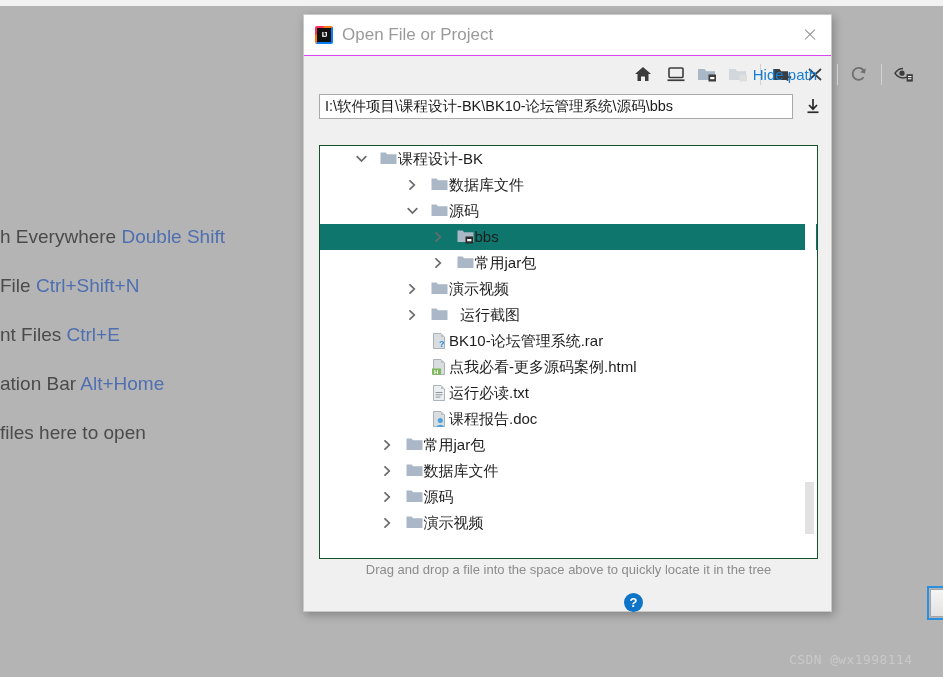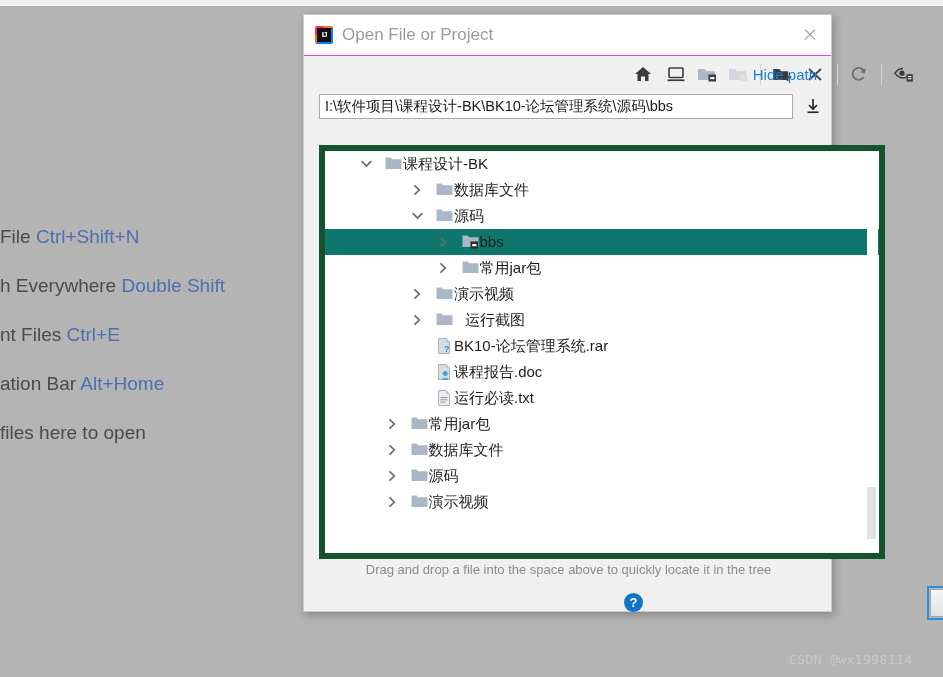--- a/index.html
+++ b/index.html
@@ -41,22 +41,22 @@
   .tb.disabled{opacity:.42;cursor:default;}
   .tbsep{position:absolute;top:8px;width:1px;height:21px;background:#d2d2d2;}
   #hide-path{position:absolute;right:14px;top:10px;font-size:15px;color:#1a7fd4;cursor:pointer;white-space:nowrap;}
 
   #pathrow{height:30px;position:relative;}
   #path-field{position:absolute;left:15px;top:0;width:474px;height:25px;background:#fff;
               border:1px solid #a9a9a9;box-sizing:border-box;}
   #path-text{position:absolute;left:5px;top:0;line-height:23px;font-size:14.5px;color:#1a1a1a;white-space:nowrap;}
   #path-dl{position:absolute;left:499px;top:2px;width:20px;height:20px;cursor:pointer;}
 
-  #tree-wrap{position:absolute;left:15px;top:130px;width:566px;height:414px;
-             background:#fff;border:6px solid #14532d;box-sizing:border-box;overflow:hidden;}
+  #tree-wrap{position:absolute;left:15px;top:130px;width:499px;height:414px;
+             background:#fff;border:1px solid #14532d;box-sizing:border-box;overflow:hidden;}
   .row{position:relative;height:26px;line-height:26px;white-space:nowrap;}
   .row.sel{background:#0f766e;}
   .twisty{position:absolute;width:11px;height:26px;cursor:pointer;}
   .twisty svg{position:absolute;left:0;top:8px;}
   .ico{position:absolute;width:17px;height:26px;}
   .ico svg{position:absolute;left:0;top:5px;}
   .lbl{position:absolute;font-size:15px;color:#1d1d1d;}
   #vscroll-track{position:absolute;right:1px;top:1px;width:11px;bottom:1px;background:#fff;}
   #vscroll-thumb{position:absolute;right:2px;top:335px;width:9px;height:52px;background:#e2e2e2;cursor:pointer;}
 
@@ -68,22 +68,22 @@
   .dbtn{position:absolute;top:574px;height:28px;background:linear-gradient(#f5f5f5,#e2e2e2);
         border:1px solid #a6a6a6;font-size:15px;color:#1d1d1d;cursor:pointer;
         font-family:"Liberation Sans","DejaVu Sans",sans-serif;box-sizing:border-box;}
   #ok-btn{left:626px;width:92px;outline:2px solid #2b8fe0;outline-offset:1px;}
 </style>
 </head>
 <body>
 
 <div id="ide-top-strip"></div>
 <div id="ide-tips">
+    <div class="tip-row"><span>h Everywhere </span><span class="tip-key">Double Shift</span></div>
     <div class="tip-row"><span> File </span><span class="tip-key">Ctrl+Shift+N</span></div>
-    <div class="tip-row"><span>h Everywhere </span><span class="tip-key">Double Shift</span></div>
     <div class="tip-row"><span>nt Files </span><span class="tip-key">Ctrl+E</span></div>
     <div class="tip-row"><span>ation Bar </span><span class="tip-key">Alt+Home</span></div>
     <div class="tip-row"><span> files here to open</span></div>
   </div>
 <div id="watermark">CSDN @wx1998114</div>
 
 <div id="dialog">
 
   <div id="titlebar">
     <div id="ij-logo">
@@ -266,39 +266,50 @@
               <text x="8" y="14" font-size="9" font-weight="bold" fill="#2b8fe0" font-family="sans-serif">?</text>
             </svg>
           </span>
           <span class="lbl" style="left: 129px;">BK10-论坛管理系统.rar</span>
         </div>
         <div class="row">
           <span class="ico" style="left: 111px;">
             <svg width="17" height="16" viewBox="0 0 17 16">
               <path d="M2.5 0.5 H10 L13.5 4 V15.5 H2.5 Z" fill="#d9dde0" stroke="#9aa2a8" stroke-width=".8"></path>
               <path d="M10 0.5 V4 H13.5" fill="#bcc3c8"></path>
-              <circle cx="9.3" cy="9.6" r="2.5" fill="#4aa3e0"></circle>
-              <path d="M5.6 16 A3.9 3.2 0 0 1 13 16 Z" fill="#4aa3e0"></path>
-            </svg>
-          </span>
-          <span class="lbl" style="left: 129px;">课程报告.doc</span>
+              <rect x="1" y="9.5" width="9" height="6.2" fill="#7fb85a"></rect>
+              <text x="3" y="14.8" font-size="6" font-weight="bold" fill="#fff" font-family="sans-serif">H</text>
+            </svg>
+          </span>
+          <span class="lbl" style="left: 129px;">点我必看-更多源码案例.html</span>
         </div>
         <div class="row">
           <span class="ico" style="left: 111px;">
             <svg width="17" height="16" viewBox="0 0 17 16">
               <path d="M2.5 0.5 H10 L13.5 4 V15.5 H2.5 Z" fill="#eceff1" stroke="#9aa2a8" stroke-width=".8"></path>
               <path d="M10 0.5 V4 H13.5" fill="#bcc3c8"></path>
               <rect x="4.5" y="7" width="7" height="1" fill="#8d969c"></rect>
               <rect x="4.5" y="9.3" width="7" height="1" fill="#8d969c"></rect>
               <rect x="4.5" y="11.6" width="5" height="1" fill="#8d969c"></rect>
             </svg>
           </span>
           <span class="lbl" style="left: 129px;">运行必读.txt</span>
         </div>
         <div class="row">
+          <span class="ico" style="left: 111px;">
+            <svg width="17" height="16" viewBox="0 0 17 16">
+              <path d="M2.5 0.5 H10 L13.5 4 V15.5 H2.5 Z" fill="#d9dde0" stroke="#9aa2a8" stroke-width=".8"></path>
+              <path d="M10 0.5 V4 H13.5" fill="#bcc3c8"></path>
+              <circle cx="9.3" cy="9.6" r="2.5" fill="#4aa3e0"></circle>
+              <path d="M5.6 16 A3.9 3.2 0 0 1 13 16 Z" fill="#4aa3e0"></path>
+            </svg>
+          </span>
+          <span class="lbl" style="left: 129px;">课程报告.doc</span>
+        </div>
+        <div class="row">
           <span class="twisty" style="left: 61.5px;">
             <svg width="11" height="10" viewBox="0 0 11 10">
               <path d="M3 0.8 L7.3 5 L3 9.2" stroke="#6a6a6a" stroke-width="1.7" fill="none" stroke-linecap="round"></path>
             </svg>
           </span>
           <span class="ico" style="left: 85.5px;">
             <svg width="17" height="15" viewBox="0 0 17 15">
               <path d="M0.5 1.5 H5.6 L7 3.2 H16.5 V13 H0.5 Z" fill="#a9b7c6"></path>
             </svg>
           </span>

